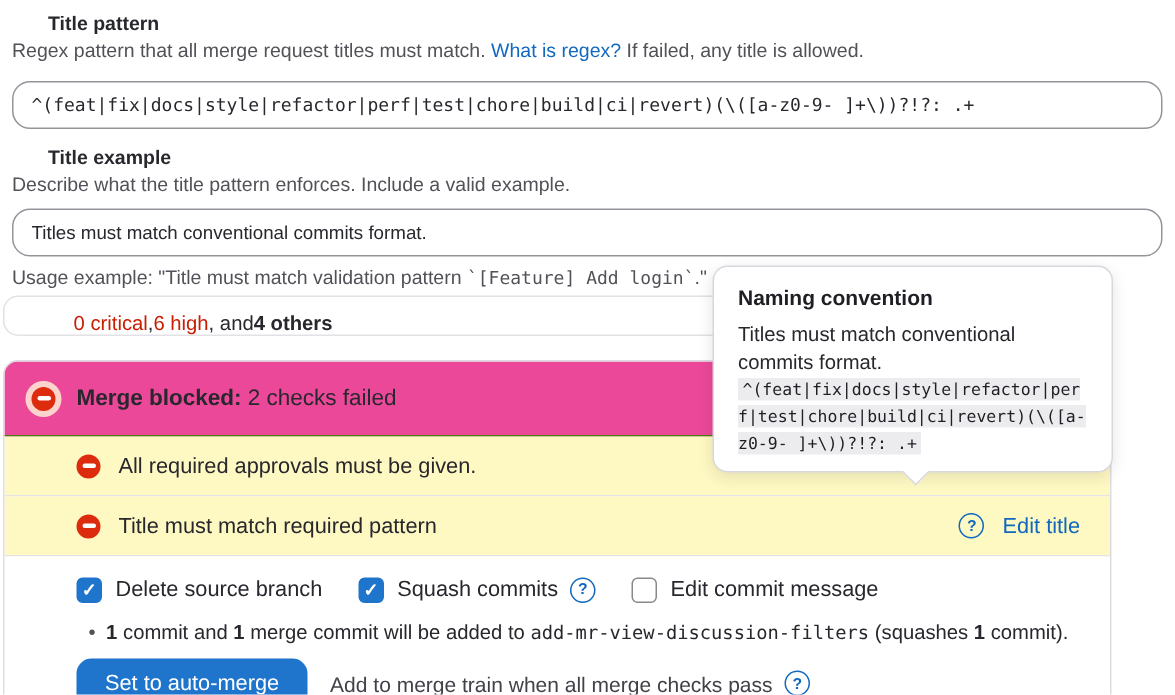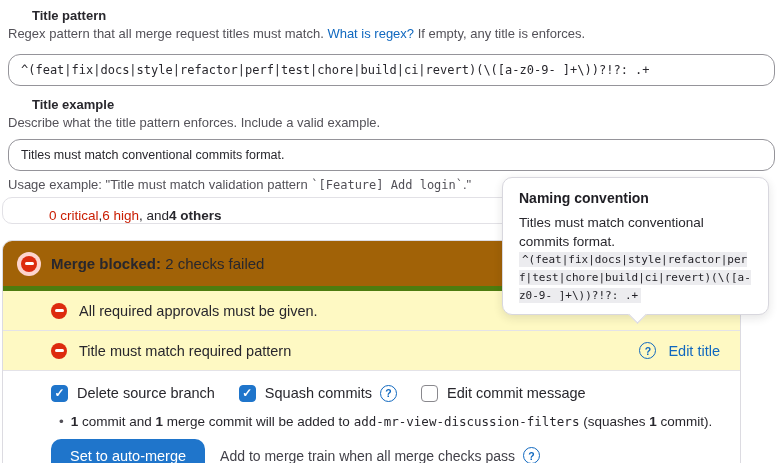--- a/index.html
+++ b/index.html
@@ -38,21 +38,21 @@
   .sec-strong { font-weight: 700; }
 
   
   .mr-widget {
     margin: 16px 0 0 -6px; width: 739px;
     border: 1px solid #dcdbe1; border-radius: 10px;
     background: #fff; overflow: hidden;
   }
   .mr-header {
     height: 50px; display:flex; align-items:center; padding-left: 18px;
-    background:#a16207; border-bottom: 5px solid #4d7c0f;
+    background:#ec4899; border-bottom: 1px solid #4d7c0f;
   }
   .fail-icon {
     width: 16px; height: 16px; background:#dd2b0e; border-radius: 50%;
     position: relative; flex: 0 0 auto;
   }
   .fail-icon::after {
     content:""; position:absolute; left:3.5px; right:3.5px; top:6.75px;
     height:2.6px; background:#fff; border-radius:2px;
   }
   .fail-icon.halo { box-shadow: 0 0 0 4px #fdd4cd; }
@@ -91,21 +91,21 @@
   .btn-row { margin-top: 10px; display:flex; align-items:center; padding-bottom: 14px; }
   .btn-primary {
     background:#1f75cb; color:#fff; border:none; border-radius: 10px;
     height: 33px; padding: 0 19px; font-size: 14.5px; cursor:pointer;
     font-family: "Liberation Sans", sans-serif;
   }
   .train-note { margin-left: 15px; font-size: 14px; color:#424149; display:flex; align-items:flex-end; gap: 8px; }
 
   
   .tooltip {
-    position: absolute; left: 502px; top: 177px; width: 267px; height: 138px;
+    position: absolute; left: 475px; top: 177px; width: 267px; height: 138px;
     background:#fff; border: 1px solid #d8d7de; border-radius: 10px;
     box-shadow: 0 3px 10px rgba(31,30,36,0.12);
     padding: 12px 16px 10px 16px; z-index: 10;
   }
   .tooltip-caret {
     position: absolute; left: 128px; bottom: -7px; width: 13px; height: 13px;
     background:#fff; border-right: 1px solid #d8d7de; border-bottom: 1px solid #d8d7de;
     transform: rotate(45deg);
   }
   .tooltip-title { font-size: 14px; font-weight: 700; color:#1f1e24; }
@@ -117,21 +117,21 @@
     word-break: break-all; white-space: pre-wrap;
   }
 </style>
 </head>
 <body>
 
 <div class="content">
 
   <div class="field-label">Title pattern</div>
   <div class="field-desc">
-    <span>Regex pattern that all merge request titles must match. </span><a class="link">What is regex?</a><span> If empty, any title is enforces.</span>
+    <span>Regex pattern that all merge request titles must match. </span><a class="link">What is regex?</a><span> If failed, any title is allowed.</span>
   </div>
   <input class="text-input mono" type="text" value="^(feat|fix|docs|style|refactor|perf|test|chore|build|ci|revert)(\([a-z0-9- ]+\))?!?: .+" style="">
 
   <div class="field-label" style="margin-top:11px">Title example</div>
   <div class="field-desc">Describe what the title pattern enforces. Include a valid example.</div>
   <input class="text-input" style="margin-top: 9px;" type="text" value="Titles must match conventional commits format.">
   <div class="usage">
     <span>Usage example: "Title must match validation pattern </span><code>`[Feature] Add login`</code><span>."</span>
   </div>
 

